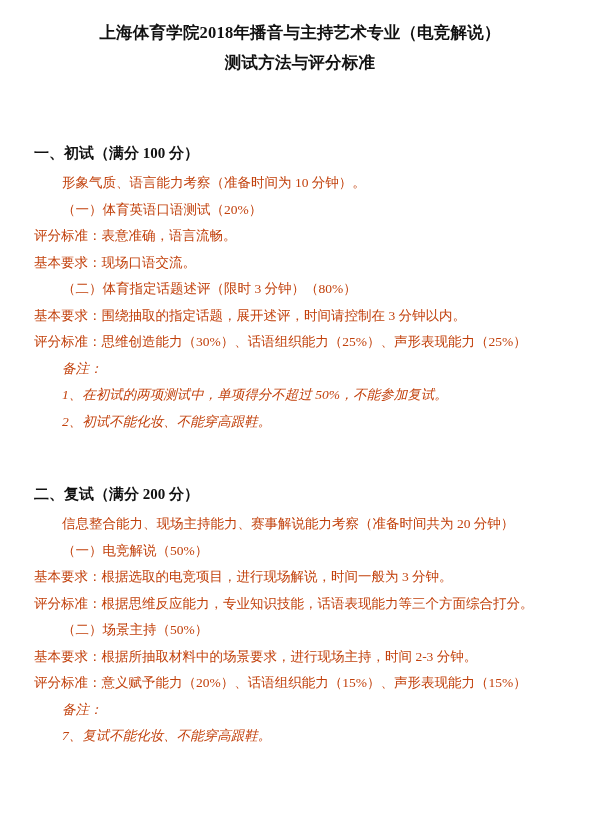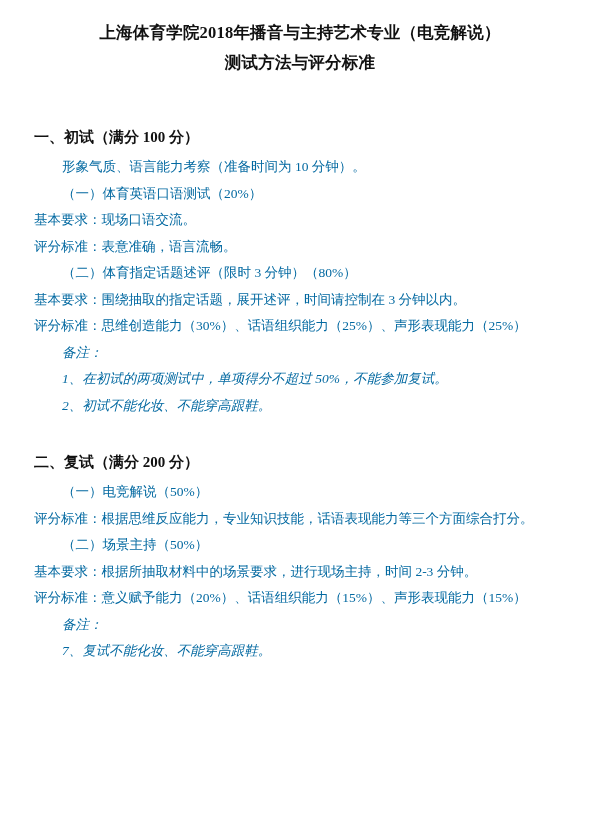--- a/index.html
+++ b/index.html
@@ -38,26 +38,27 @@
   }
   .section {
     margin-top: 0;
   }
   .sec-head {
     font-weight: bold;
     font-size: 15px;
     line-height: 26px;
     margin-bottom: 4px;
     color: #111;
+    margin-top: 16px;
   }
   p.line {
     margin: 0;
     font-size: 13.5px;
     line-height: 26.5px;
-    color: #0369a1;
+    color: #c2410c;
     white-space: pre-wrap;
   }
   p.indent1 {
     text-indent: 28px;
   }
   p.indent2 {
     text-indent: 28px;
     font-style: italic;
   }
   .gap-block {
@@ -73,35 +74,37 @@
     <span>上海体育学院2018年播音与主持艺术专业（电竞解说）</span>
     <span class="line2">测试方法与评分标准</span>
   </div>
 
   <div class="spacer-top"></div>
 
   <div class="section">
     <div class="sec-head">一、初试（满分 100 分）</div>
     <p class="line indent1">形象气质、语言能力考察（准备时间为 10 分钟）。</p>
     <p class="line indent1">（一）体育英语口语测试（20%）</p>
+    <p class="line">评分标准：表意准确，语言流畅。</p>
     <p class="line">基本要求：现场口语交流。</p>
-    <p class="line">评分标准：表意准确，语言流畅。</p>
     <p class="line indent1">（二）体育指定话题述评（限时 3 分钟）（80%）</p>
     <p class="line">基本要求：围绕抽取的指定话题，展开述评，时间请控制在 3 分钟以内。</p>
     <p class="line">评分标准：思维创造能力（30%）、话语组织能力（25%）、声形表现能力（25%）</p>
     <p class="line indent2">备注：</p>
     <p class="line indent2">1、在初试的两项测试中，单项得分不超过 50%，不能参加复试。</p>
     <p class="line indent2">2、初试不能化妆、不能穿高跟鞋。</p>
   </div>
 
   <div class="gap-block"></div>
 
   <div class="section">
     <div class="sec-head">二、复试（满分 200 分）</div>
+    <p class="line indent1">信息整合能力、现场主持能力、赛事解说能力考察（准备时间共为 20 分钟）</p>
     <p class="line indent1">（一）电竞解说（50%）</p>
+    <p class="line">基本要求：根据选取的电竞项目，进行现场解说，时间一般为 3 分钟。</p>
     <p class="line">评分标准：根据思维反应能力，专业知识技能，话语表现能力等三个方面综合打分。</p>
     <p class="line indent1">（二）场景主持（50%）</p>
     <p class="line">基本要求：根据所抽取材料中的场景要求，进行现场主持，时间 2-3 分钟。</p>
     <p class="line">评分标准：意义赋予能力（20%）、话语组织能力（15%）、声形表现能力（15%）</p>
     <p class="line indent2">备注：</p>
     <p class="line indent2">7、复试不能化妆、不能穿高跟鞋。</p>
   </div>
 
 </div>
 

